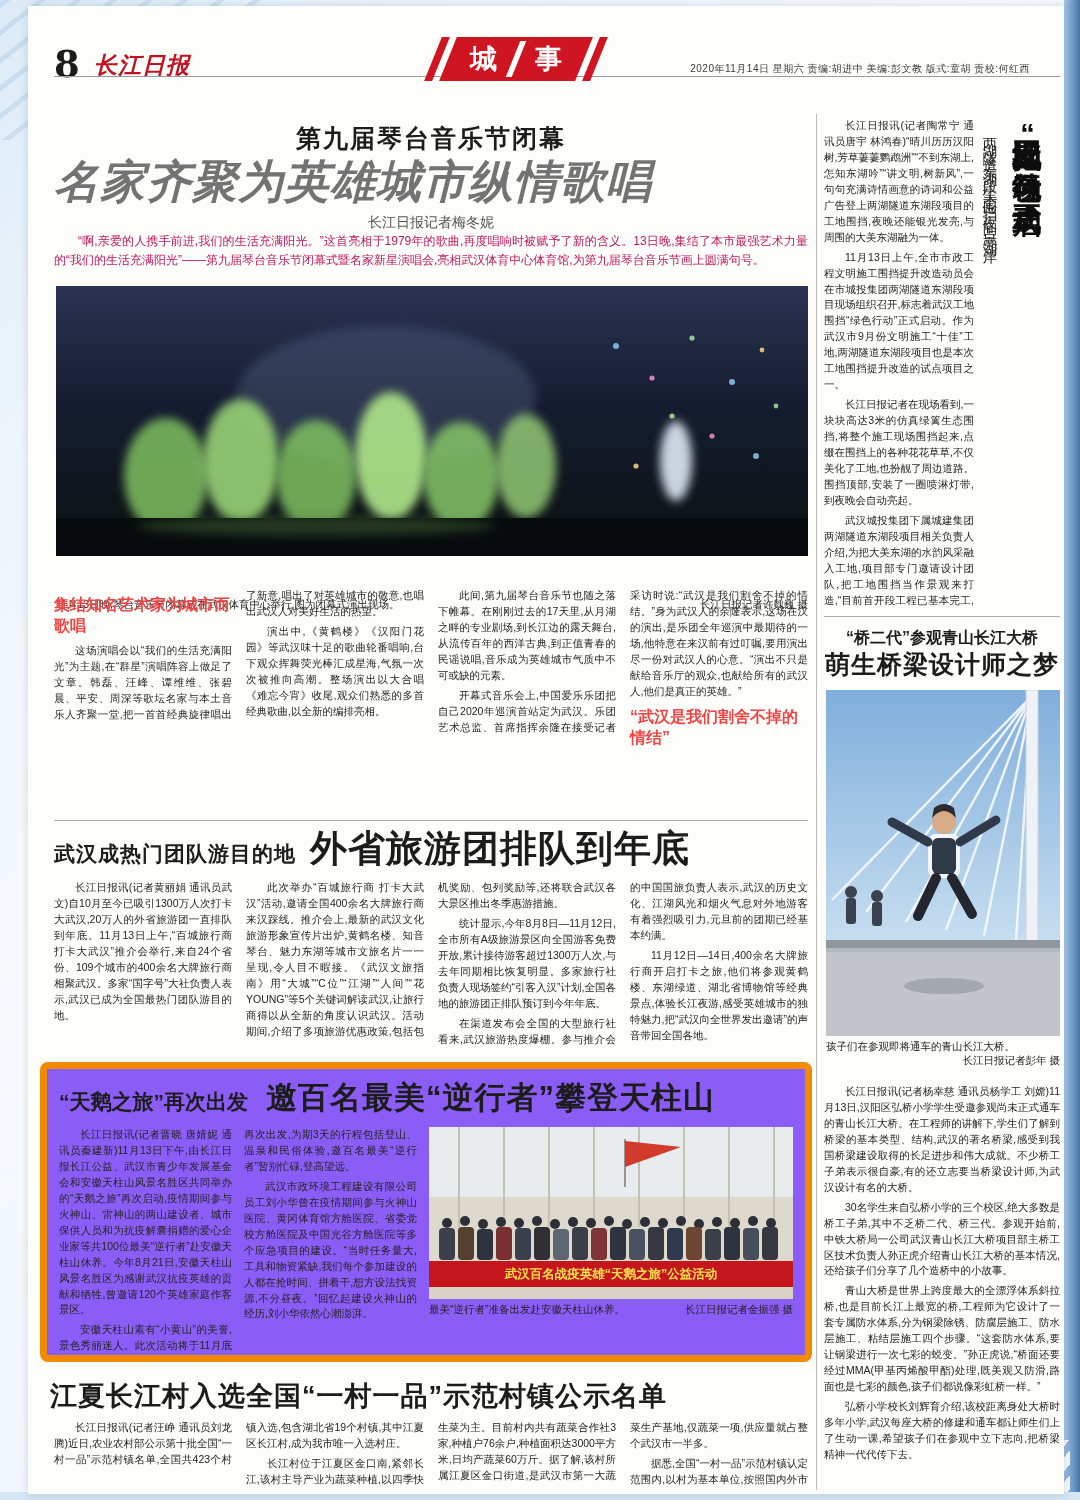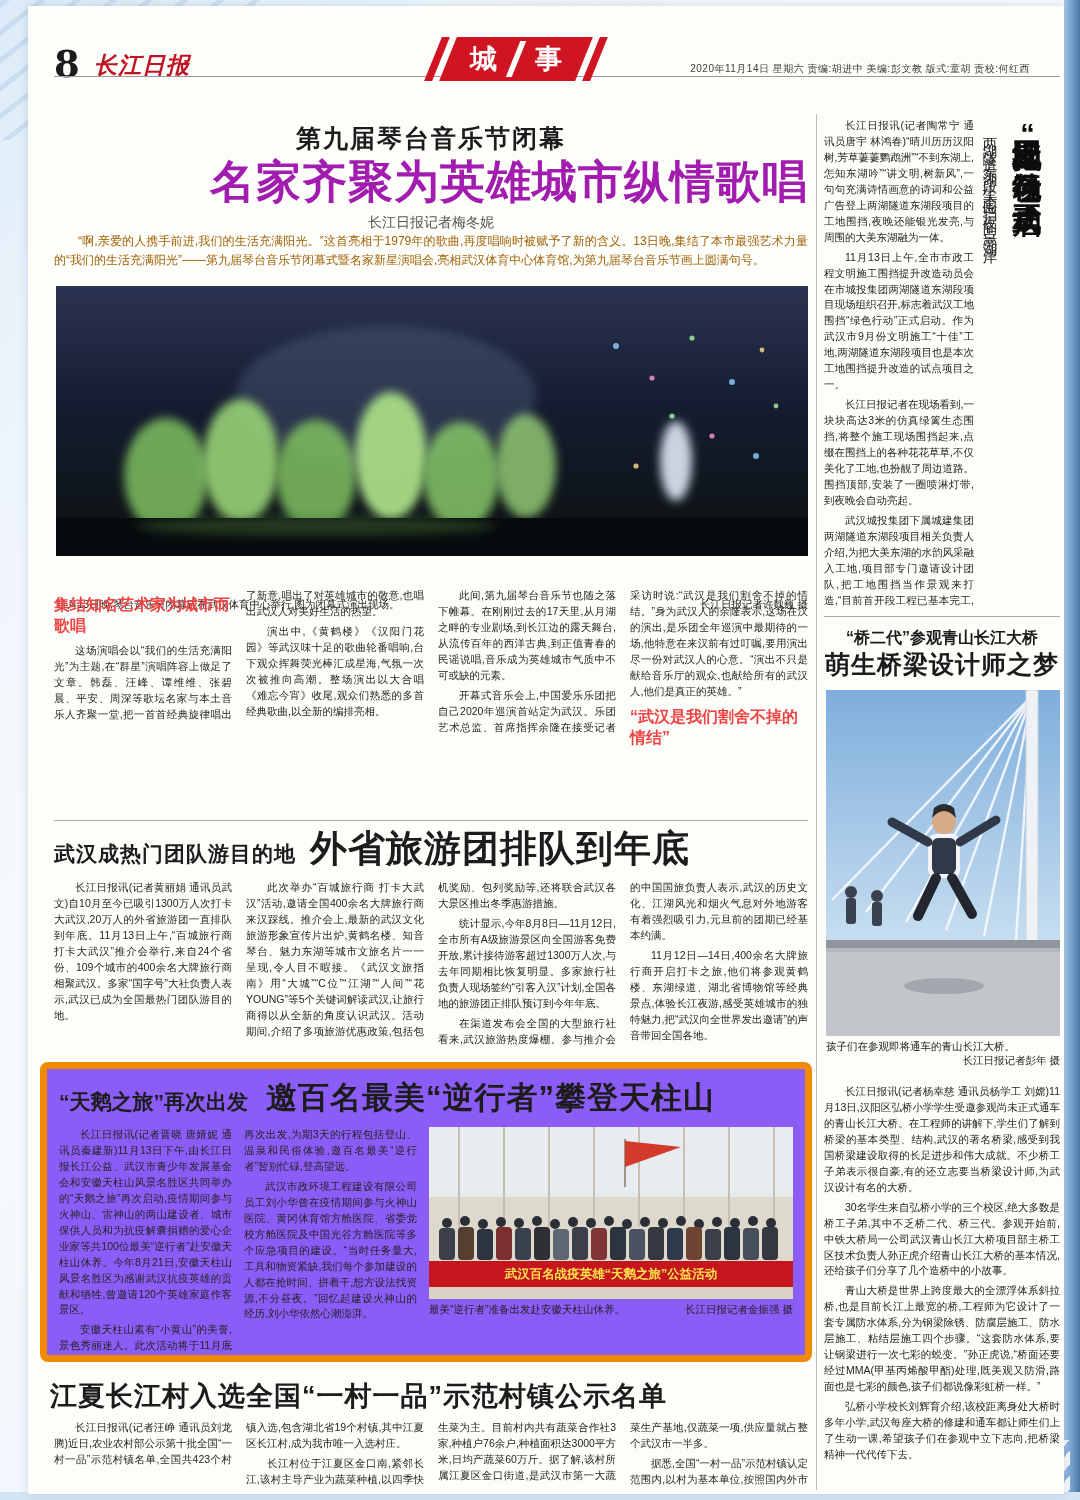--- a/index.html
+++ b/index.html
@@ -38,25 +38,25 @@
   
   .body-cols p, .one-col p { font-size:10.5px; line-height:1.52; text-align:justify;
     text-indent:2em; margin:0 0 4px; color:#242424; }
   .body-cols h4, .one-col h4 { font-size:16px; font-weight:700; text-align:left; margin:7px 0 6px; color:#ef4444; }
   .caption-row { display:flex; justify-content:space-between; font-size:10.5px; color:#222; }
   .byline { font-size:14px; color:#555; text-align:center; }
 
   
   .m-kicker { position:absolute; left:26px; top:116px; width:754px; text-align:center;
     font-size:25px; font-weight:600; letter-spacing:2px; }
-  .m-headline { position:absolute; left:26px; top:146px; width:754px; text-align:right;
-    font-size:45px; font-weight:900; letter-spacing:1px; color:#a21caf; }
+  .m-headline { position:absolute; left:26px; top:146px; width:754px; text-align:left;
+    font-size:45px; font-weight:900; letter-spacing:1px; color:#737373;font-style:italic; }
   .m-byline { position:absolute; left:26px; top:208px; width:754px; }
   .m-lead { position:absolute; left:26px; top:226px; width:754px; font-size:12px;
-    line-height:1.6; text-align:justify; text-indent:2em; color:#a16207; }
+    line-height:1.6; text-align:justify; text-indent:2em; color:#be185d; }
   .m-photo { position:absolute; left:28px; top:280px; width:752px; height:270px; overflow:hidden; }
   .m-caption { position:absolute; left:28px; top:556px; width:752px;margin-top:36px; }
   .m-body { position:absolute; left:26px; top:582px; width:754px; height:224px;
     column-count:4; column-gap:14px; overflow:hidden; }
   .hr1 { position:absolute; left:26px; top:814px; width:754px; height:1px; background:#aaa; }
 
   
   .t-kicker { position:absolute; left:26px; top:834px; font-size:21px; font-weight:600; letter-spacing:1px; }
   .t-headline { position:absolute; left:282px; top:818px; font-size:37px; font-weight:900; letter-spacing:1px; }
   .t-body { position:absolute; left:26px; top:874px; width:754px; height:176px;

